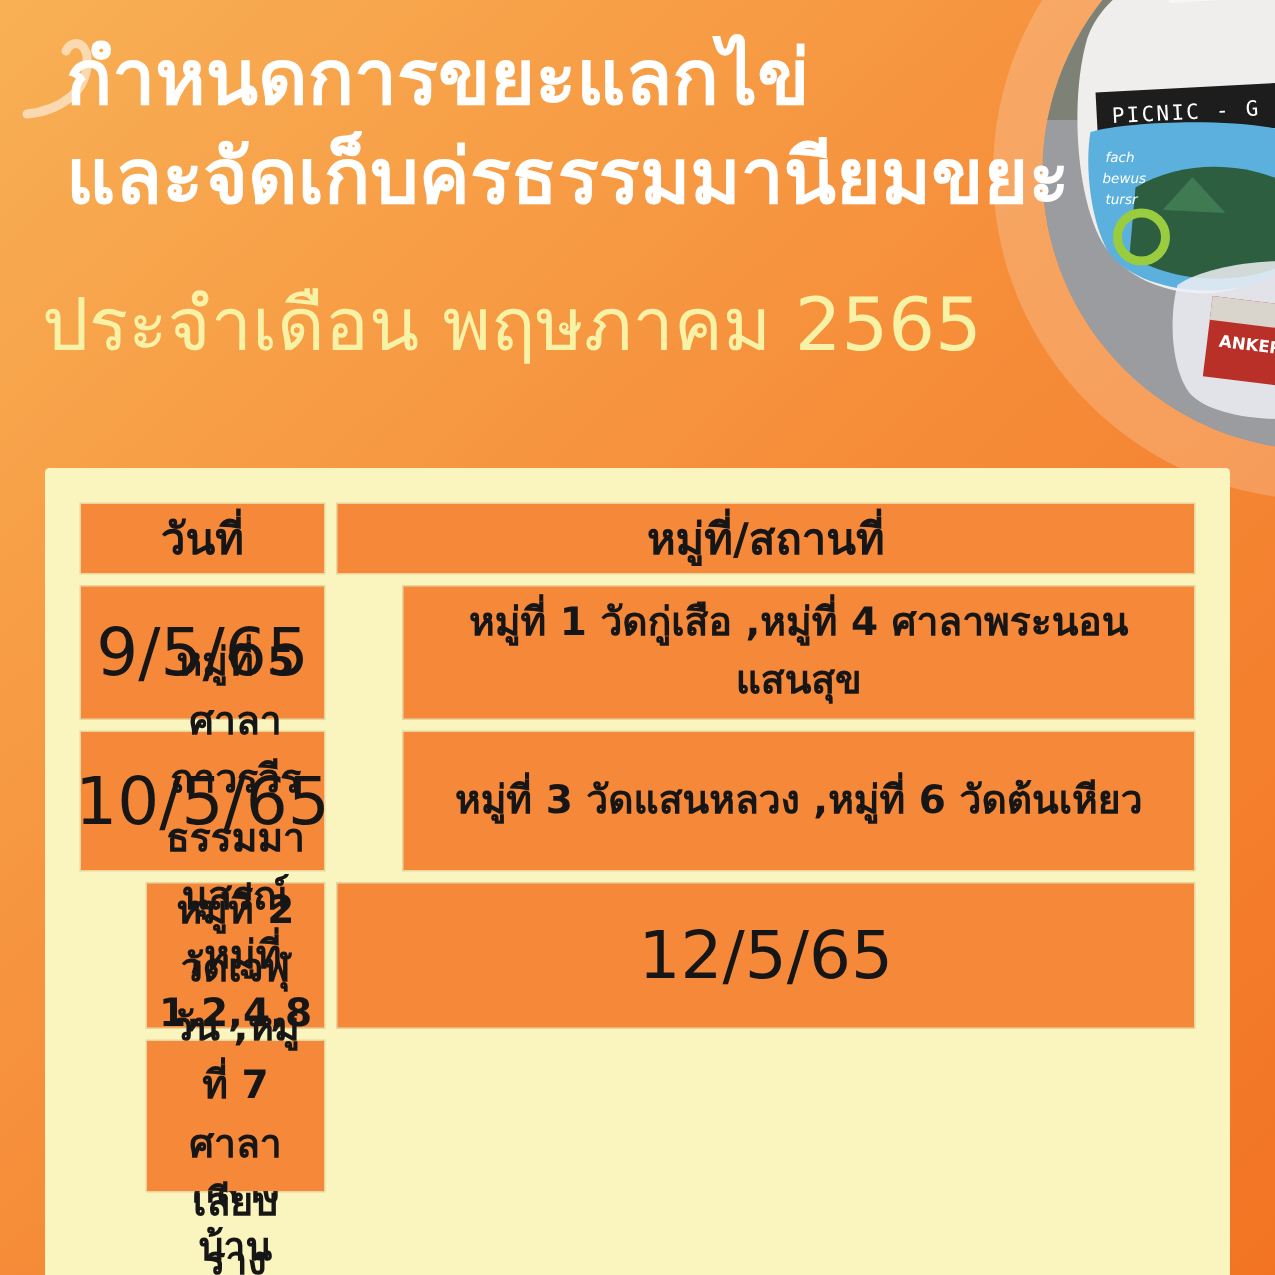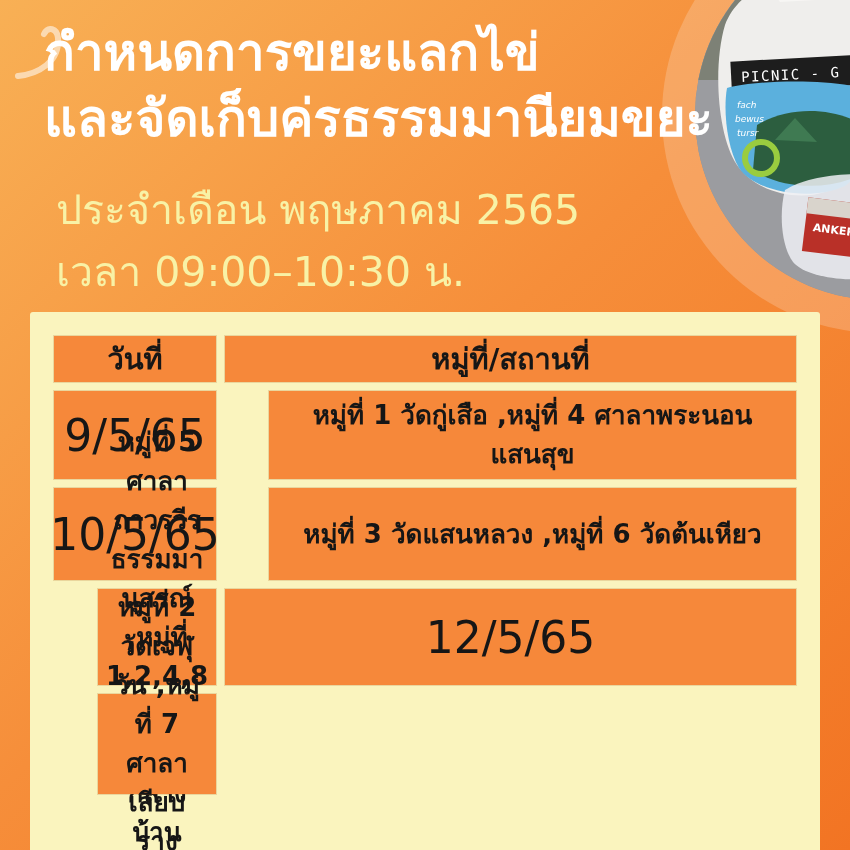--- a/index.html
+++ b/index.html
@@ -20,22 +20,22 @@
     position:absolute; left:695px; top:-70px; width:370px; height:370px;
     border-radius:50%; overflow:hidden; background:#8e9296;
   }
   .swirl { position:absolute; left:10px; top:18px; opacity:.55; }
 
   .title {
     position:absolute; left:44px; top:20px; width:700px;
     font-size:51px; font-weight:700; color:#ffffff; line-height:1.3;
   }
   .subtitle {
-    position:absolute; left:56px; top:180px; width:680px;
-    font-size:41px; font-weight:500; color:#f8f2a6; line-height:1.5;
+    position:absolute; left:28px; top:180px; width:680px;
+    font-size:49px; font-weight:500; color:#f8f2a6; line-height:1.5;
   }
 
   .schedule {
     position:absolute; left:30px; top:312px; width:790px; height:590px;
     box-sizing:border-box; background:#faf4be; border-radius:3px;
     display:grid; grid-template-columns:162px 1fr;
     grid-template-rows:46px 88px 92px 96px 100px;
     gap:9px; padding:24px;
   }
   .cell {
@@ -109,21 +109,20 @@
     <path d="M8,58 C28,56 50,44 48,20 C47,10 38,8 34,16" fill="none" stroke="#ffffff" stroke-width="6" stroke-linecap="round"></path>
   </svg>
 
   <div class="title">
     <div>กำหนดการขยะแลกไข่</div>
     <div>และจัดเก็บค่รธรรมมานียมขยะ</div>
   </div>
 
   <div class="subtitle">
     <div>ประจำเดือน พฤษภาคม 2565</div>
-    <div>เวลา 09:00–10:30 น.</div>
   </div>
 
   <div class="schedule">
     <div class="cell hdr">วันที่</div>
     <div class="cell hdr">หมู่ที่/สถานที่</div>
 
     <div class="cell date">9/5/65</div>
     <div class="cell loc">หมู่ที่ 1 วัดกู่เสือ  ,หมู่ที่ 4 ศาลาพระนอนแสนสุข</div>
 
     <div class="cell date">10/5/65</div>

